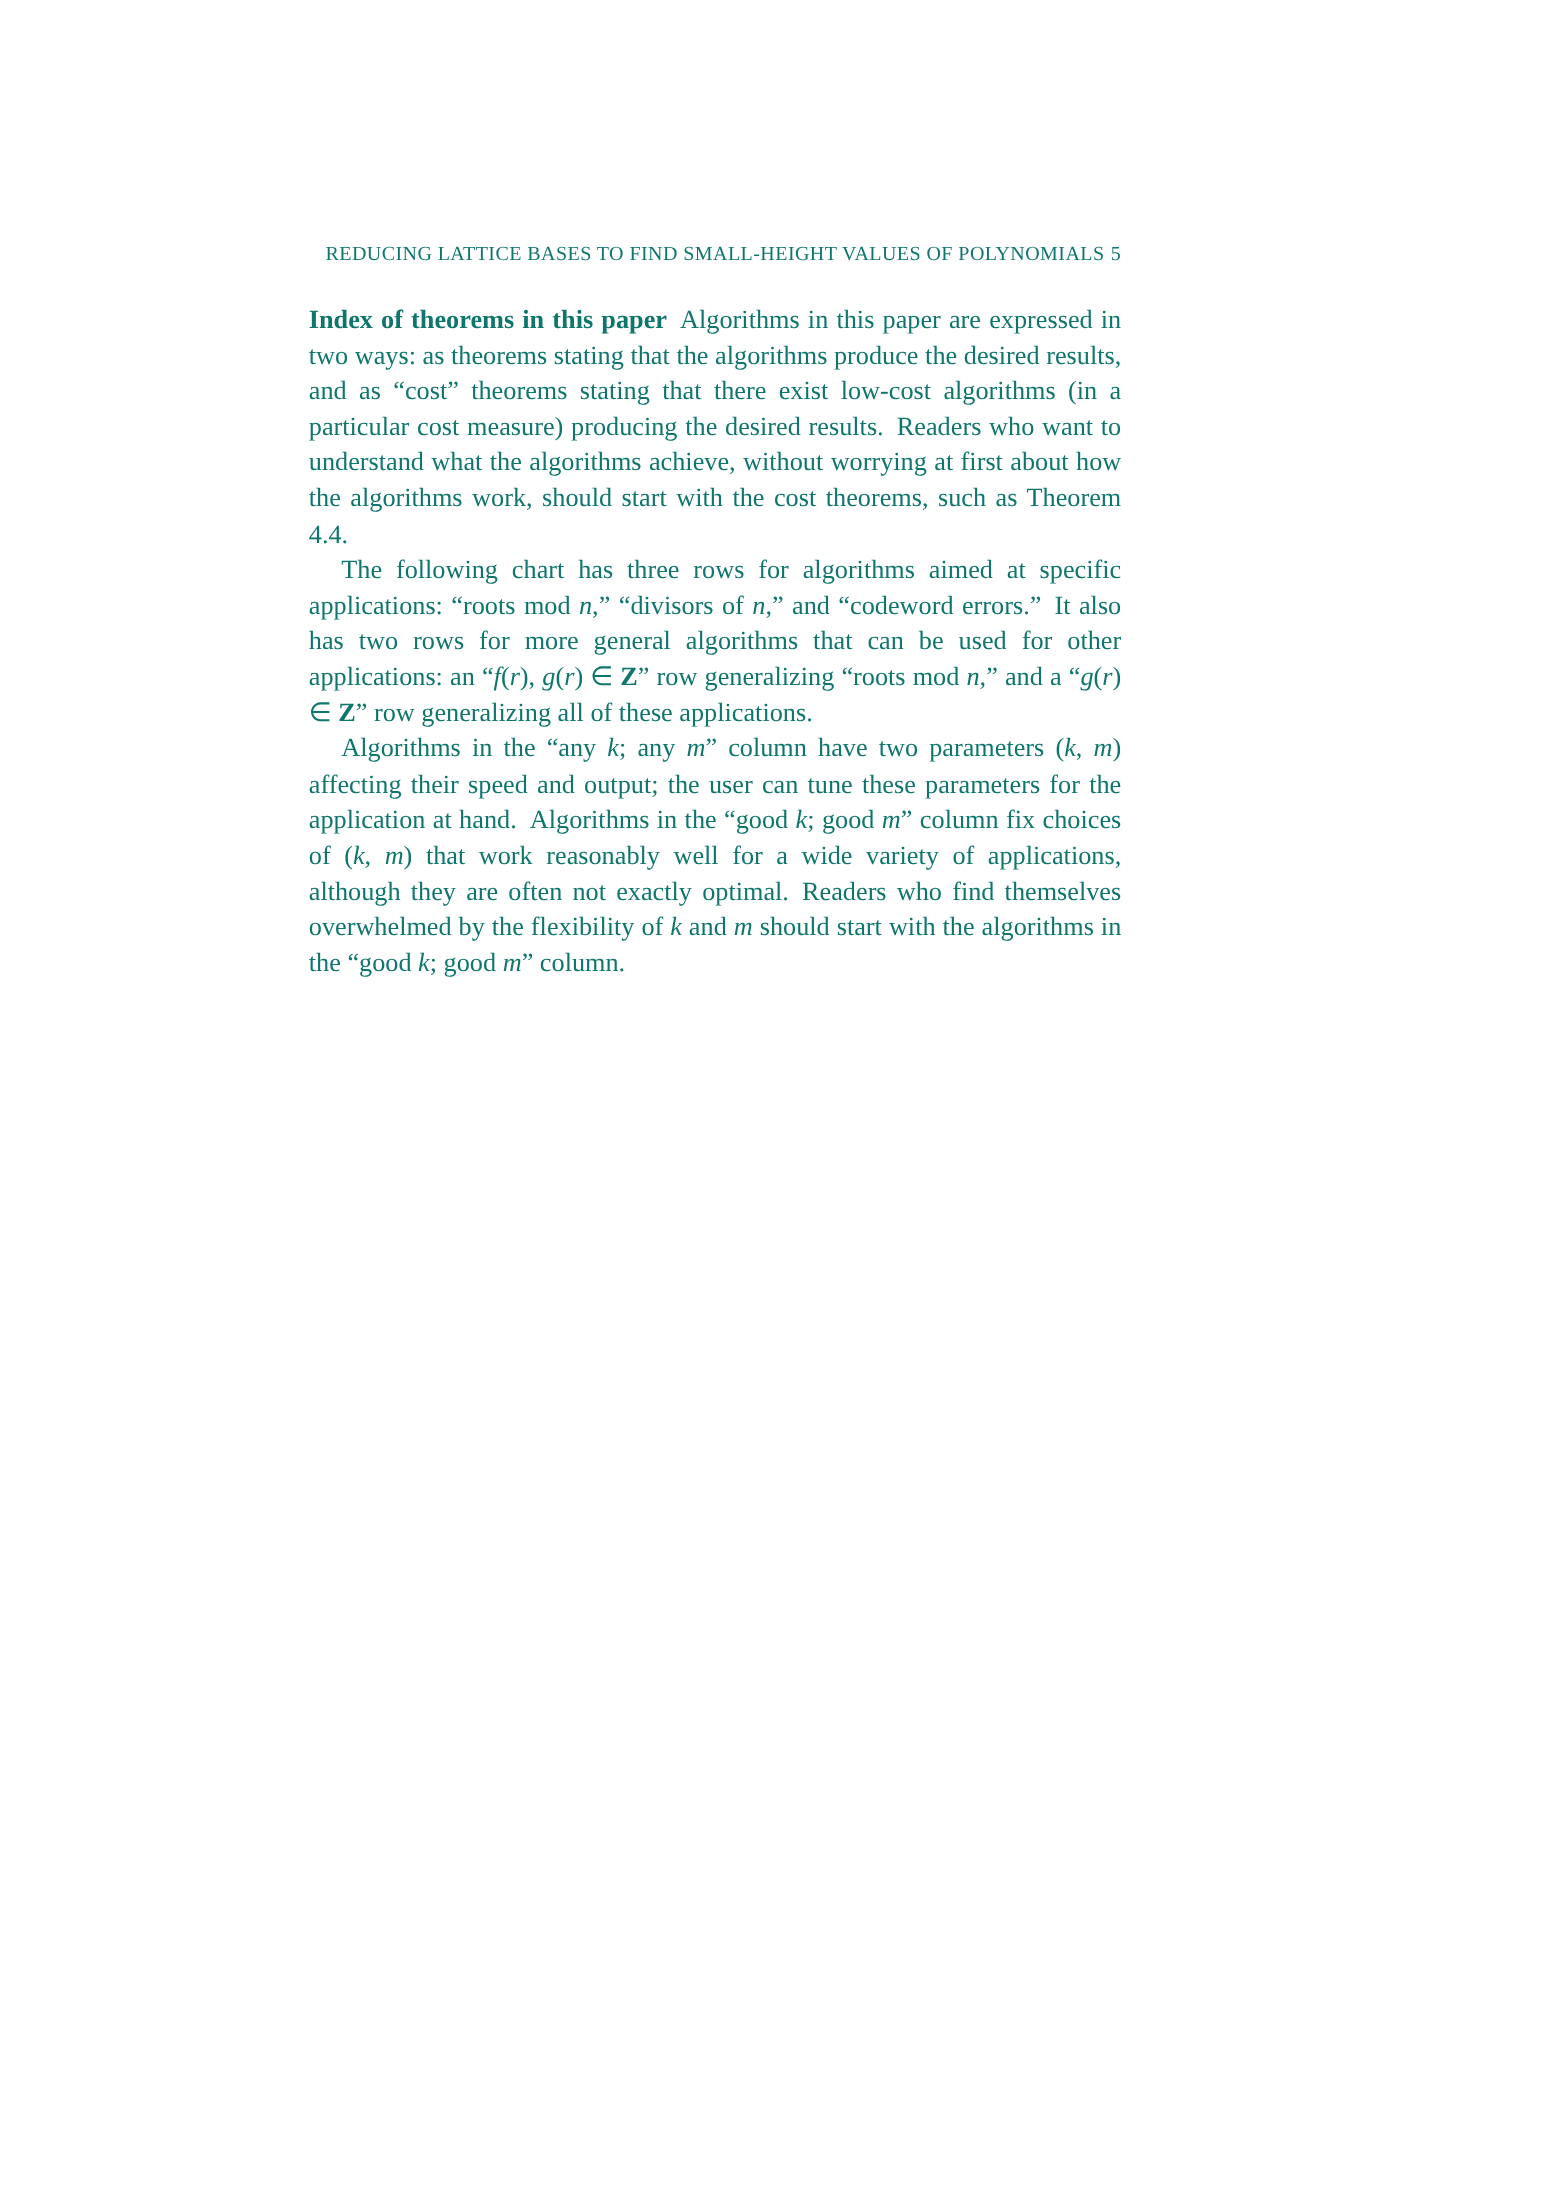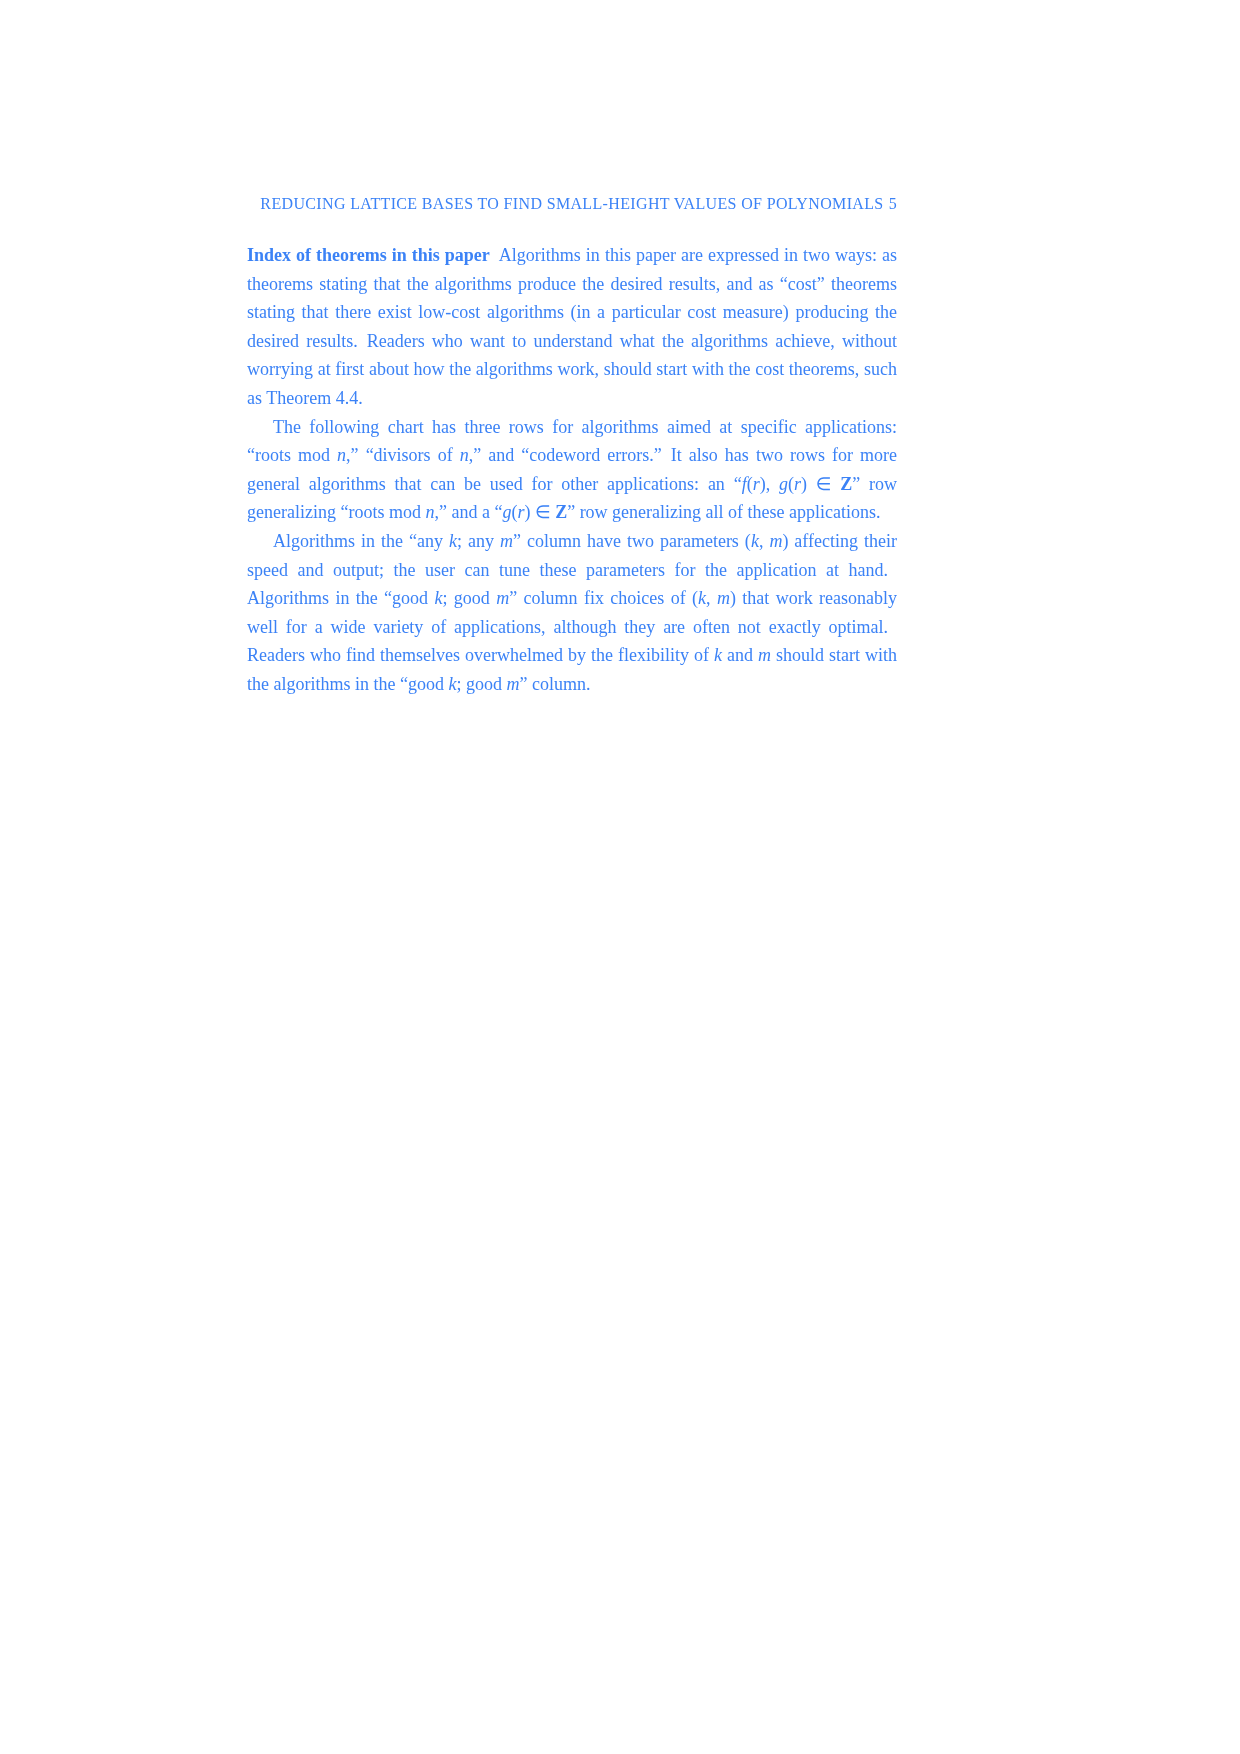--- a/index.html
+++ b/index.html
@@ -5,21 +5,21 @@
   html, body {
     margin: 0;
     padding: 0;
     background: #ffffff;
   }
   .page {
     position: relative;
     width: 1240px;
     height: 1754px;
     background: #ffffff;
-    color: #3b82f6;
+    color: #0f766e;
     font-family: "Liberation Serif", "DejaVu Serif", serif;
     overflow: hidden;
   }
   .content {
     position: absolute;
     left: 247px;
     top: 195px;
     width: 650px;
   }
   .running-header {
@@ -35,21 +35,21 @@
   .running-title {
     display: inline-block;
   }
   .page-number {
     position: absolute;
     right: 0;
     top: 0;
   }
   .body-text p {
     margin: 0;
-    font-size: 18px;
+    font-size: 21px;
     line-height: 28.6px;
     text-align: justify;
   }
   .body-text p.indent {
     text-indent: 26px;
     font-family: Liberation Serif, serif;
   }
   .seg-plain  { font-style: normal; font-weight: normal; }
   .seg-italic { font-style: italic; }
   .seg-bold   { font-weight: bold; }

